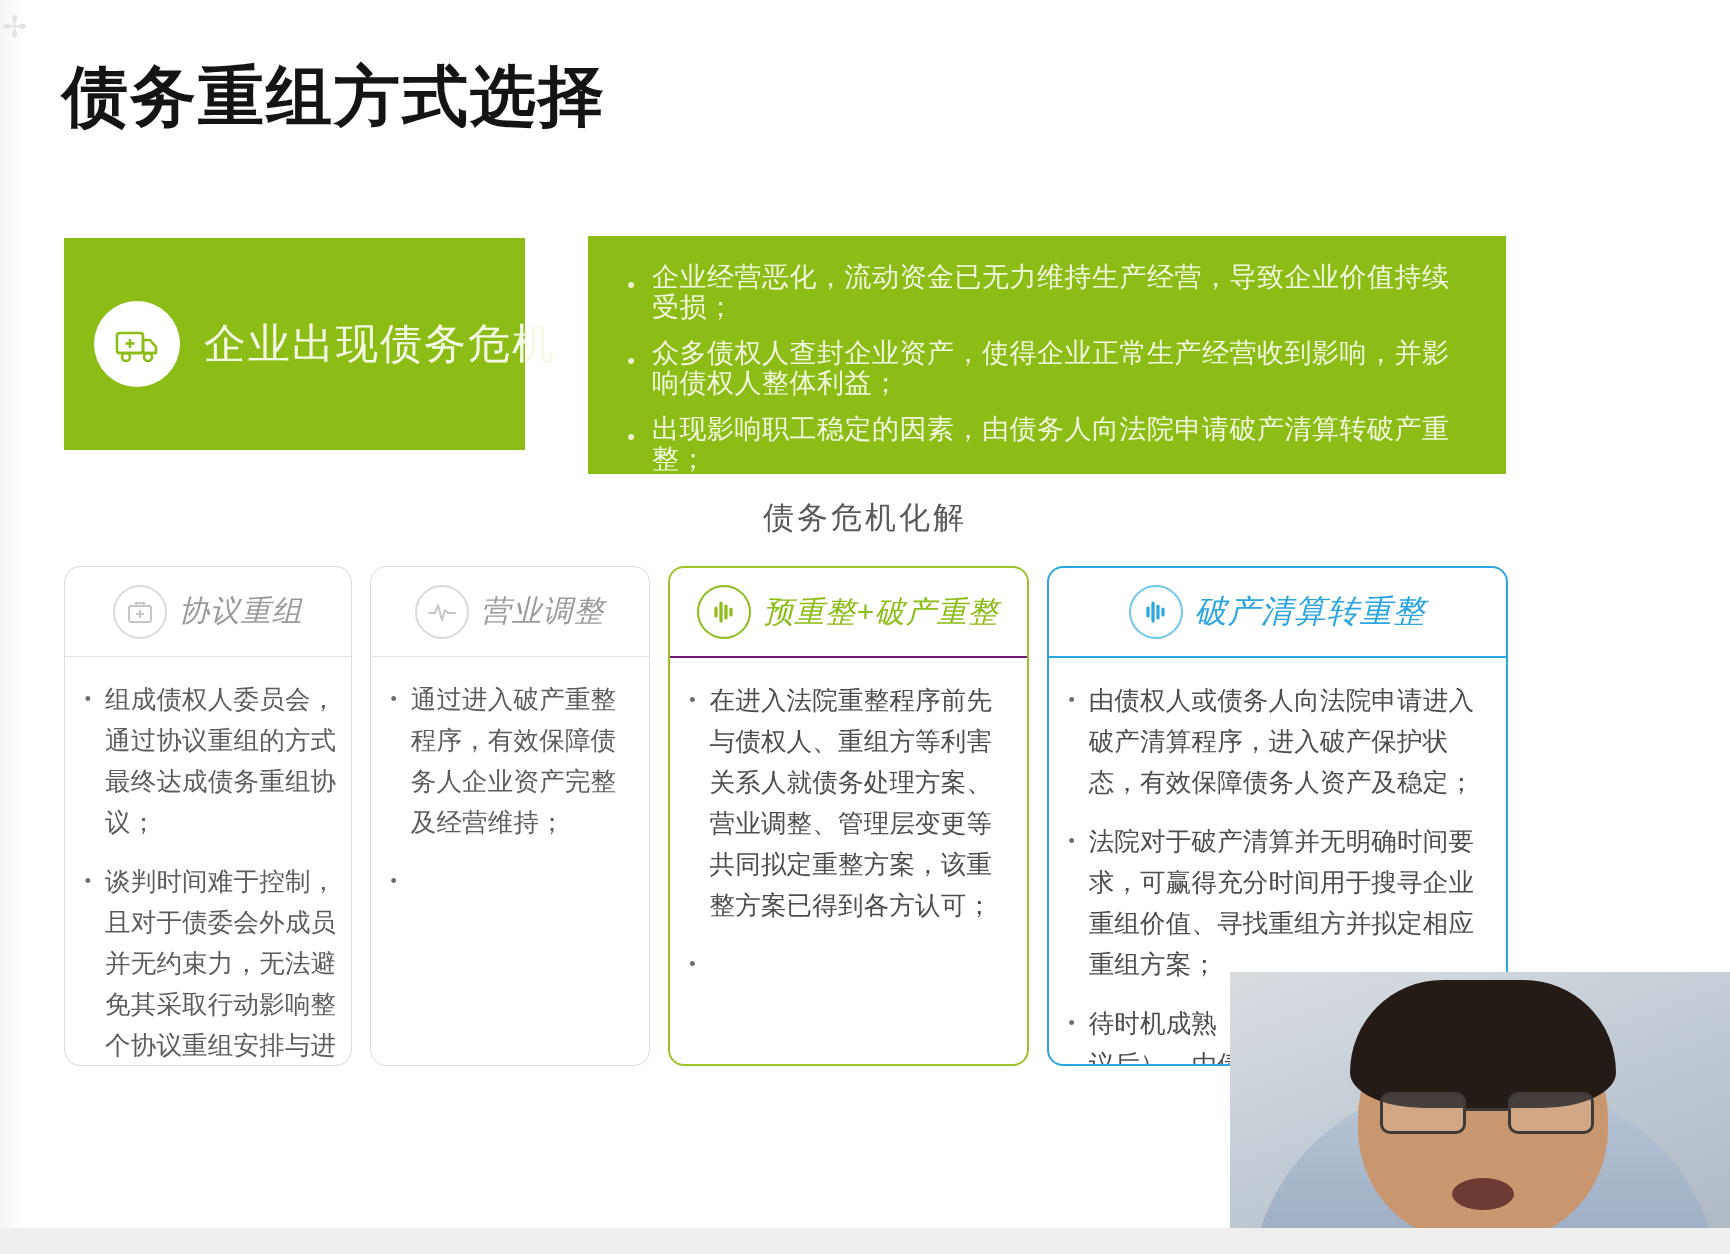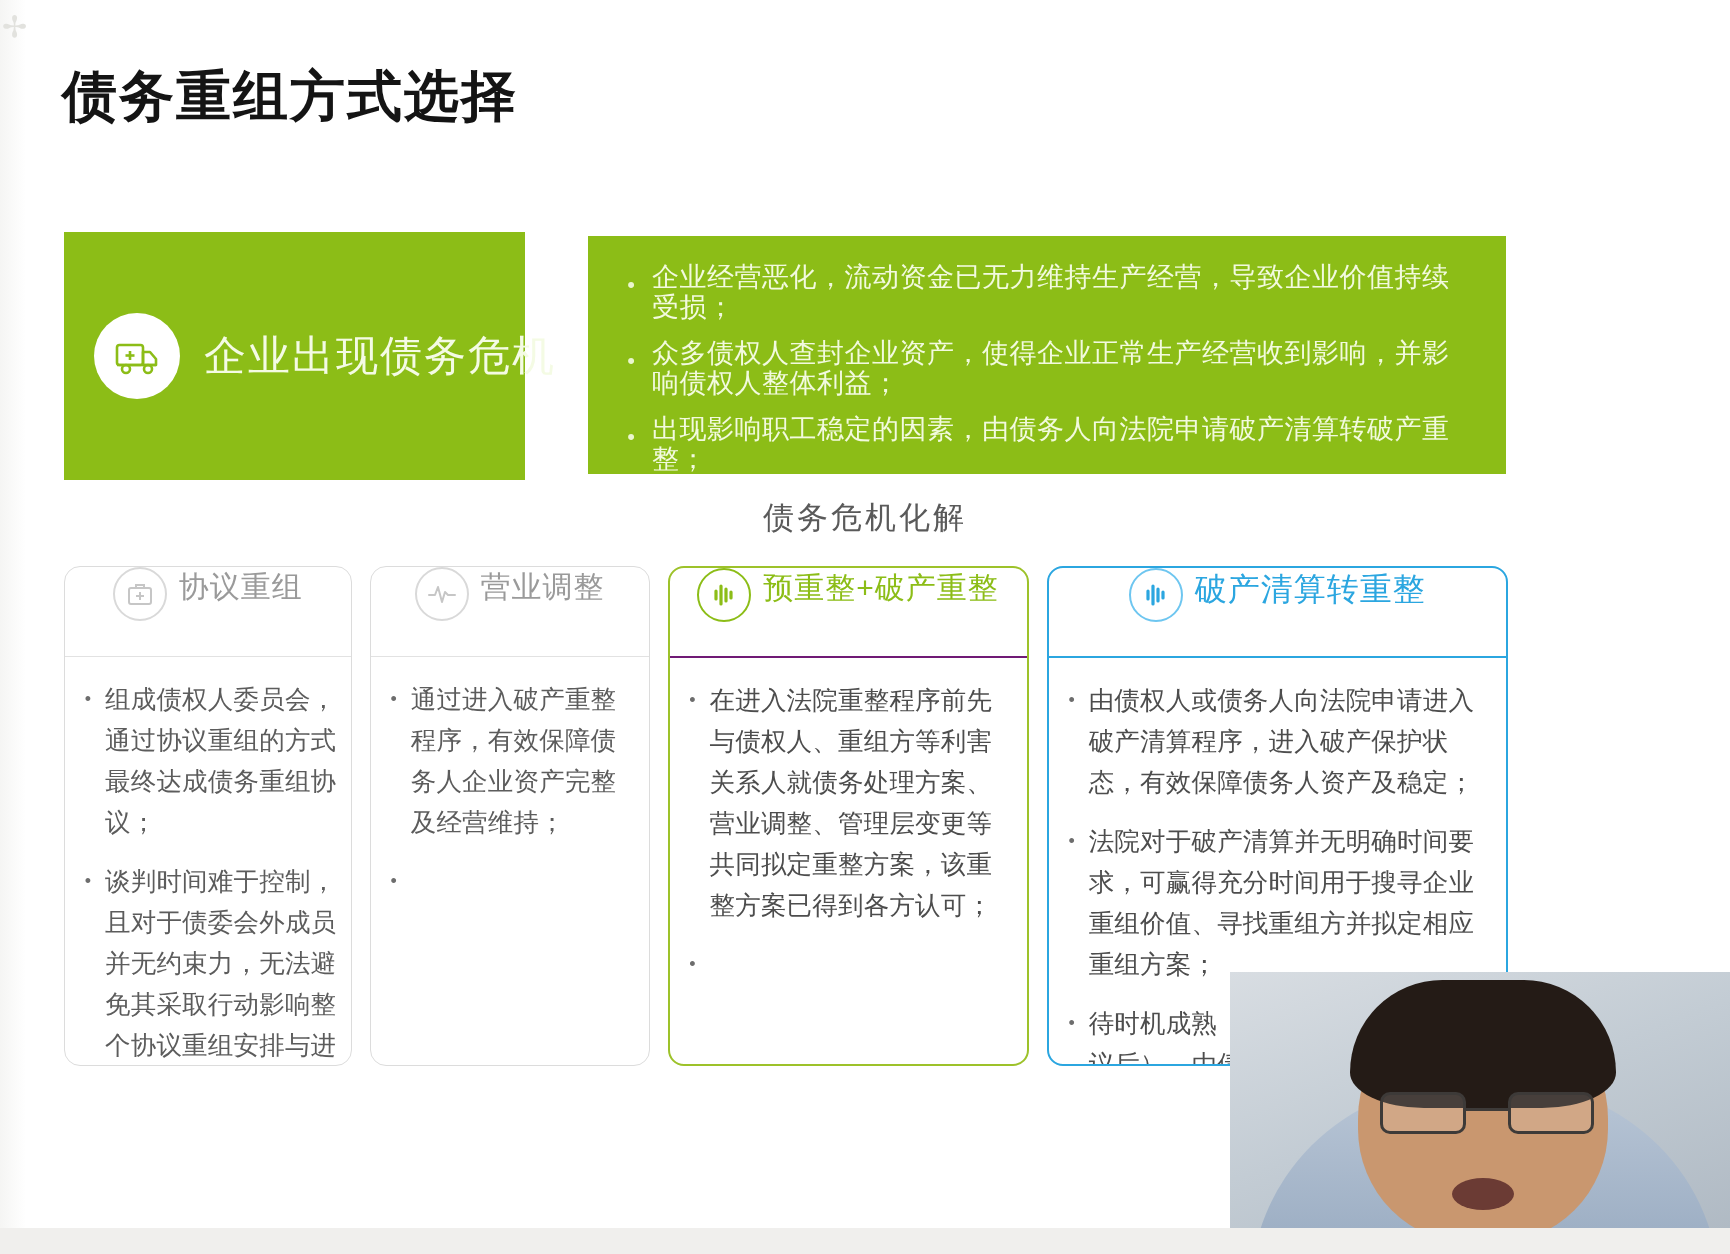--- a/index.html
+++ b/index.html
@@ -38,33 +38,33 @@
   .bottom-strip {
     position: absolute;
     left: 0; bottom: 0;
     width: 1730px; height: 26px;
     background: #f0efed;
   }
 
   
   .slide-title {
     position: absolute;
-    left: 62px; top: 60px;
-    font-size: 55px;
+    left: 62px; top: 52px;
+    font-size: 66px;
     font-weight: bold;
     color: #141414;
     letter-spacing: 2px;
     white-space: nowrap;
   }
 
   
   .green-left {
     position: absolute;
-    left: 64px; top: 232px;
-    width: 461px; height: 248px;
+    left: 64px; top: 238px;
+    width: 461px; height: 212px;
     background: #8cbd17;
     display: flex;
     align-items: center;
     padding-left: 30px;
   }
   .circle-icon {
     width: 86px; height: 86px;
     border-radius: 50%;
     background: #ffffff;
     display: flex;
@@ -136,23 +136,25 @@
     overflow: hidden;
   }
   .card.c1 { width: 290px; }
   .card.c2 { width: 282px; }
   .card.c3 { width: 364px; border: 2px solid #9dc22a; }
   .card.c4 { width: 465px; border: 2.5px solid #2ba6e0; }
 
   .card-head {
     height: 90px;
     display: flex;
+    align-items: center;
     justify-content: center;
     border-bottom: 1.5px solid #e2e2e2;
     padding: 0 8px;
+    font-style: italic;
   }
   .card.c3 .card-head { border-bottom: 2px solid #701a75; }
   .card.c4 .card-head { border-bottom: 2.5px solid #2ba6e0; }
 
   .head-ico {
     width: 54px; height: 54px;
     border-radius: 50%;
     border: 2px solid #d9d9d9;
     display: flex;
     align-items: center;

